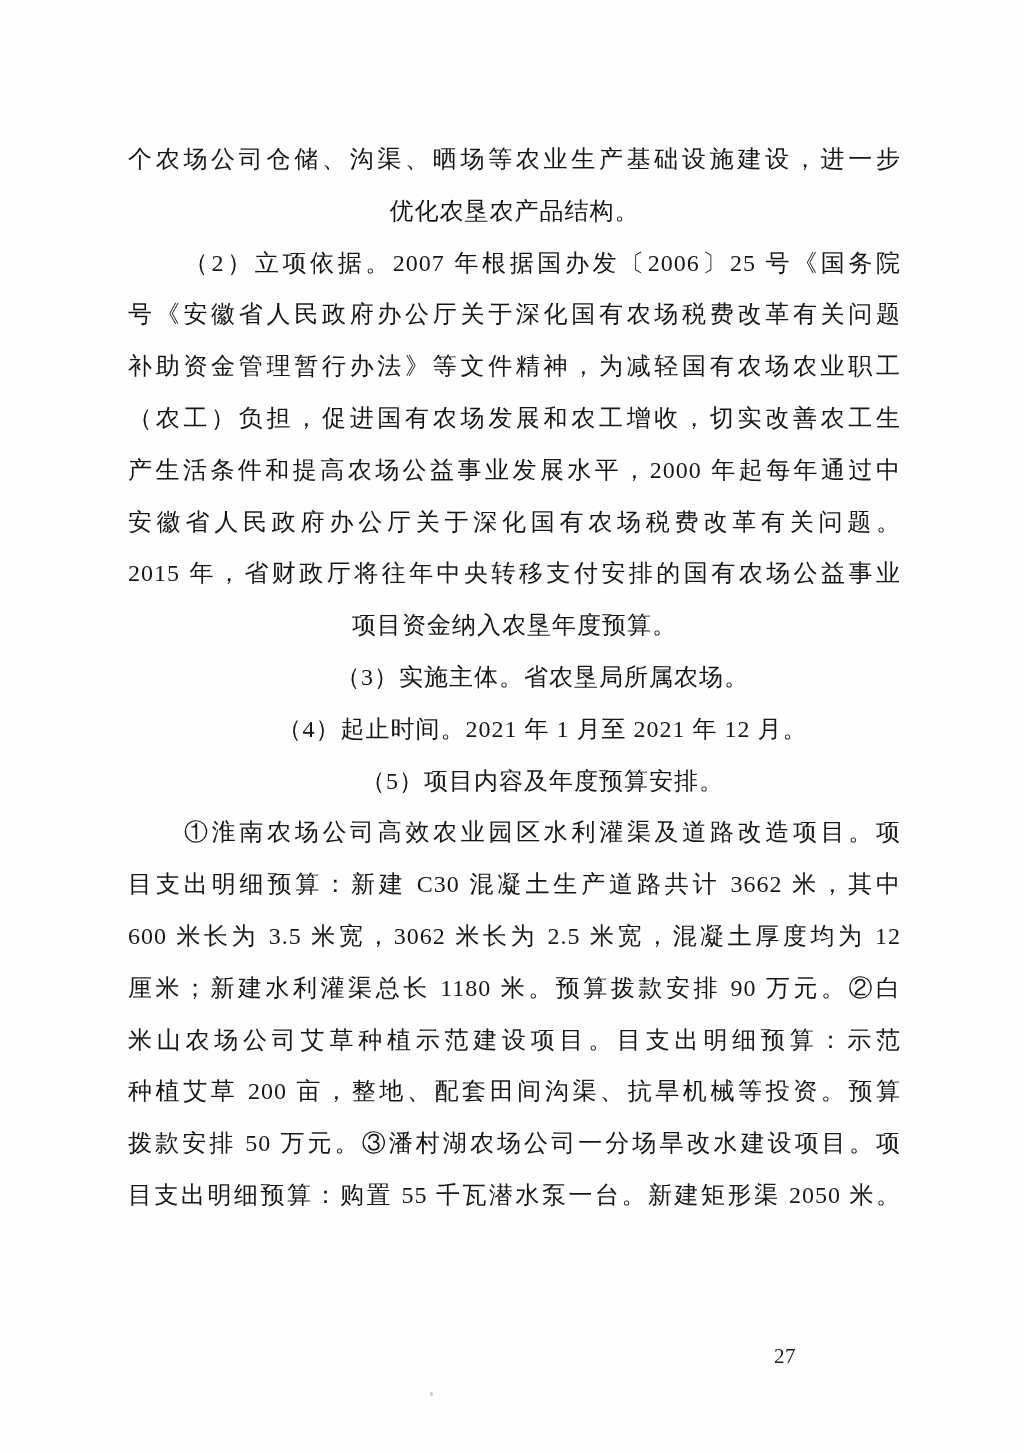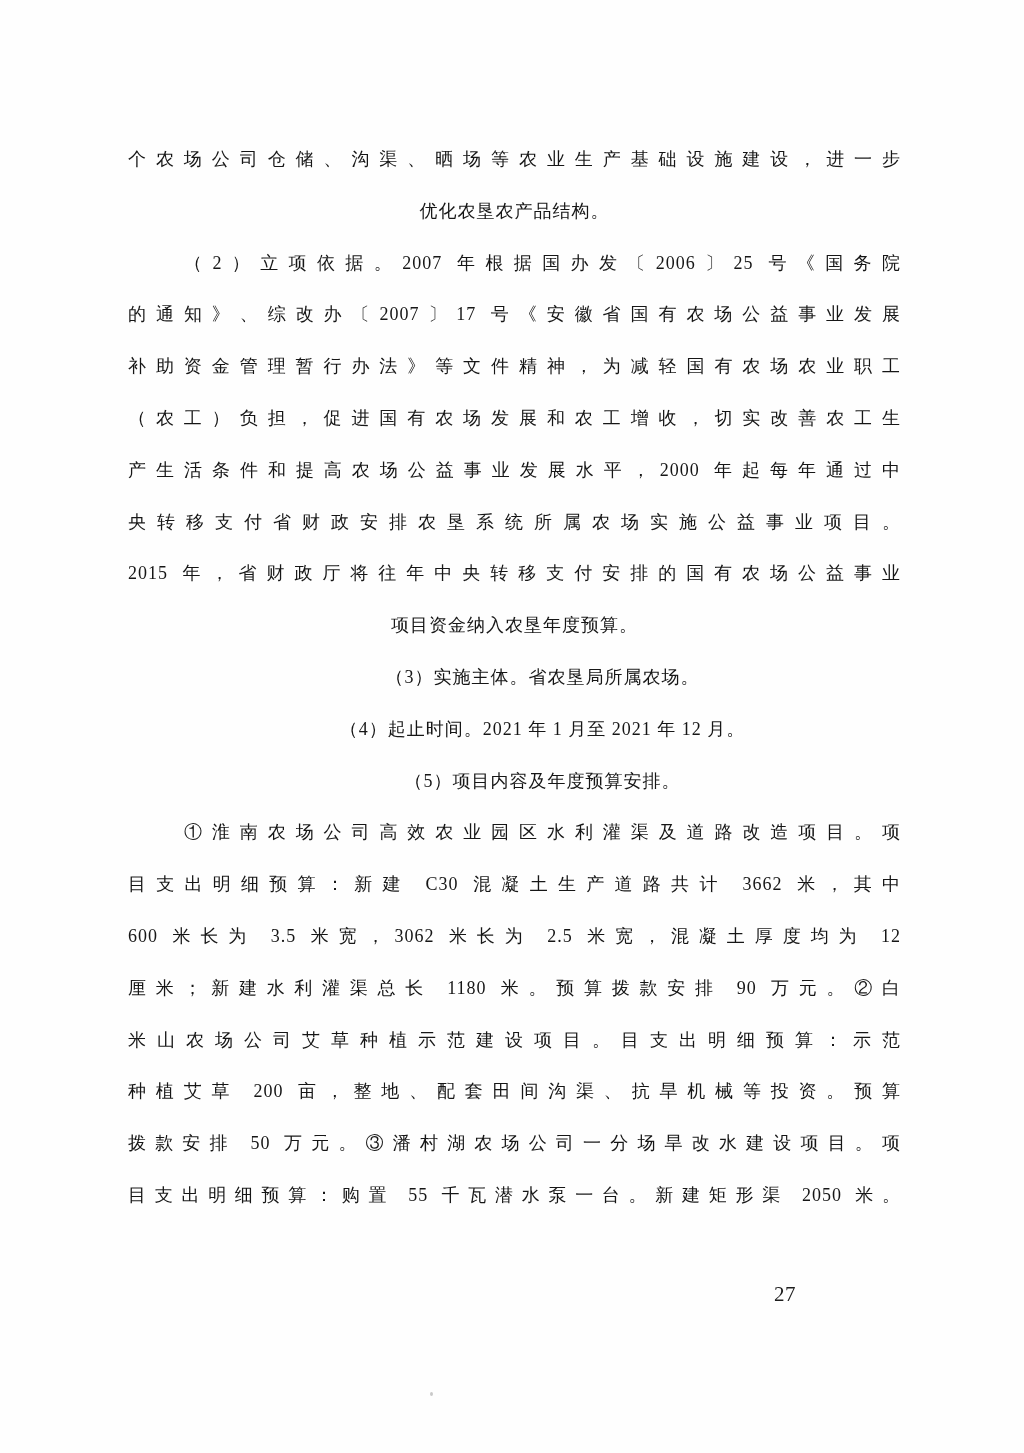--- a/index.html
+++ b/index.html
@@ -15,40 +15,40 @@
     background: #fefefe;
     overflow: hidden;
     font-family: "Liberation Serif", "DejaVu Serif", serif;
   }
   .text-block {
     position: absolute;
     left: 128px;
     top: 134px;
     width: 773px;
     color: #161616;
-    font-size: 18px;
+    font-size: 24px;
   }
   .line {
     height: 51.8px;
     line-height: 51.8px;
     overflow: hidden;
     text-align: center;
     letter-spacing: 1px;
   }
   .line.fill {
     text-align: justify;
     text-align-last: justify;
   }
   .line.indent {
     text-indent: 56px;
   }
   .page-number {
     position: absolute;
     left: 755px;
-    top: 1282px;
+    top: 1344px;
     width: 60px;
     text-align: center;
     font-size: 21px;
     color: #1d1d1d;
     letter-spacing: 0.5px;
   }
   .scan-speck {
     position: absolute;
     left: 430px;
     top: 1392px;
@@ -61,25 +61,25 @@
 </head>
 <body>
 
 <div class="page">
 
   <div class="text-block">
 
   <div class="line fill">个农场公司仓储、沟渠、晒场等农业生产基础设施建设，进一步</div>
       <div class="line">优化农垦农产品结构。</div>
       <div class="line indent fill">（2）立项依据。2007 年根据国办发〔2006〕25 号《国务院</div>
-      <div class="line fill">的通知》、综改办〔2007〕17 号《安徽省国有农场公益事业发展</div>
+      <div class="line fill">号《安徽省人民政府办公厅关于深化国有农场税费改革有关问题</div>
       <div class="line fill">补助资金管理暂行办法》等文件精神，为减轻国有农场农业职工</div>
       <div class="line fill">（农工）负担，促进国有农场发展和农工增收，切实改善农工生</div>
       <div class="line fill">产生活条件和提高农场公益事业发展水平，2000 年起每年通过中</div>
-      <div class="line fill">央转移支付省财政安排农垦系统所属农场实施公益事业项目。</div>
+      <div class="line fill">安徽省人民政府办公厅关于深化国有农场税费改革有关问题。</div>
       <div class="line fill">2015 年，省财政厅将往年中央转移支付安排的国有农场公益事业</div>
       <div class="line">项目资金纳入农垦年度预算。</div>
       <div class="line indent">（3）实施主体。省农垦局所属农场。</div>
       <div class="line indent">（4）起止时间。2021 年 1 月至 2021 年 12 月。</div>
       <div class="line indent">（5）项目内容及年度预算安排。</div>
       <div class="line indent fill">①淮南农场公司高效农业园区水利灌渠及道路改造项目。项</div>
       <div class="line fill">目支出明细预算：新建 C30 混凝土生产道路共计 3662 米，其中</div>
       <div class="line fill">600 米长为 3.5 米宽，3062 米长为 2.5 米宽，混凝土厚度均为 12</div>
       <div class="line fill">厘米；新建水利灌渠总长 1180 米。预算拨款安排 90 万元。②白</div>
       <div class="line fill">米山农场公司艾草种植示范建设项目。目支出明细预算：示范</div>

